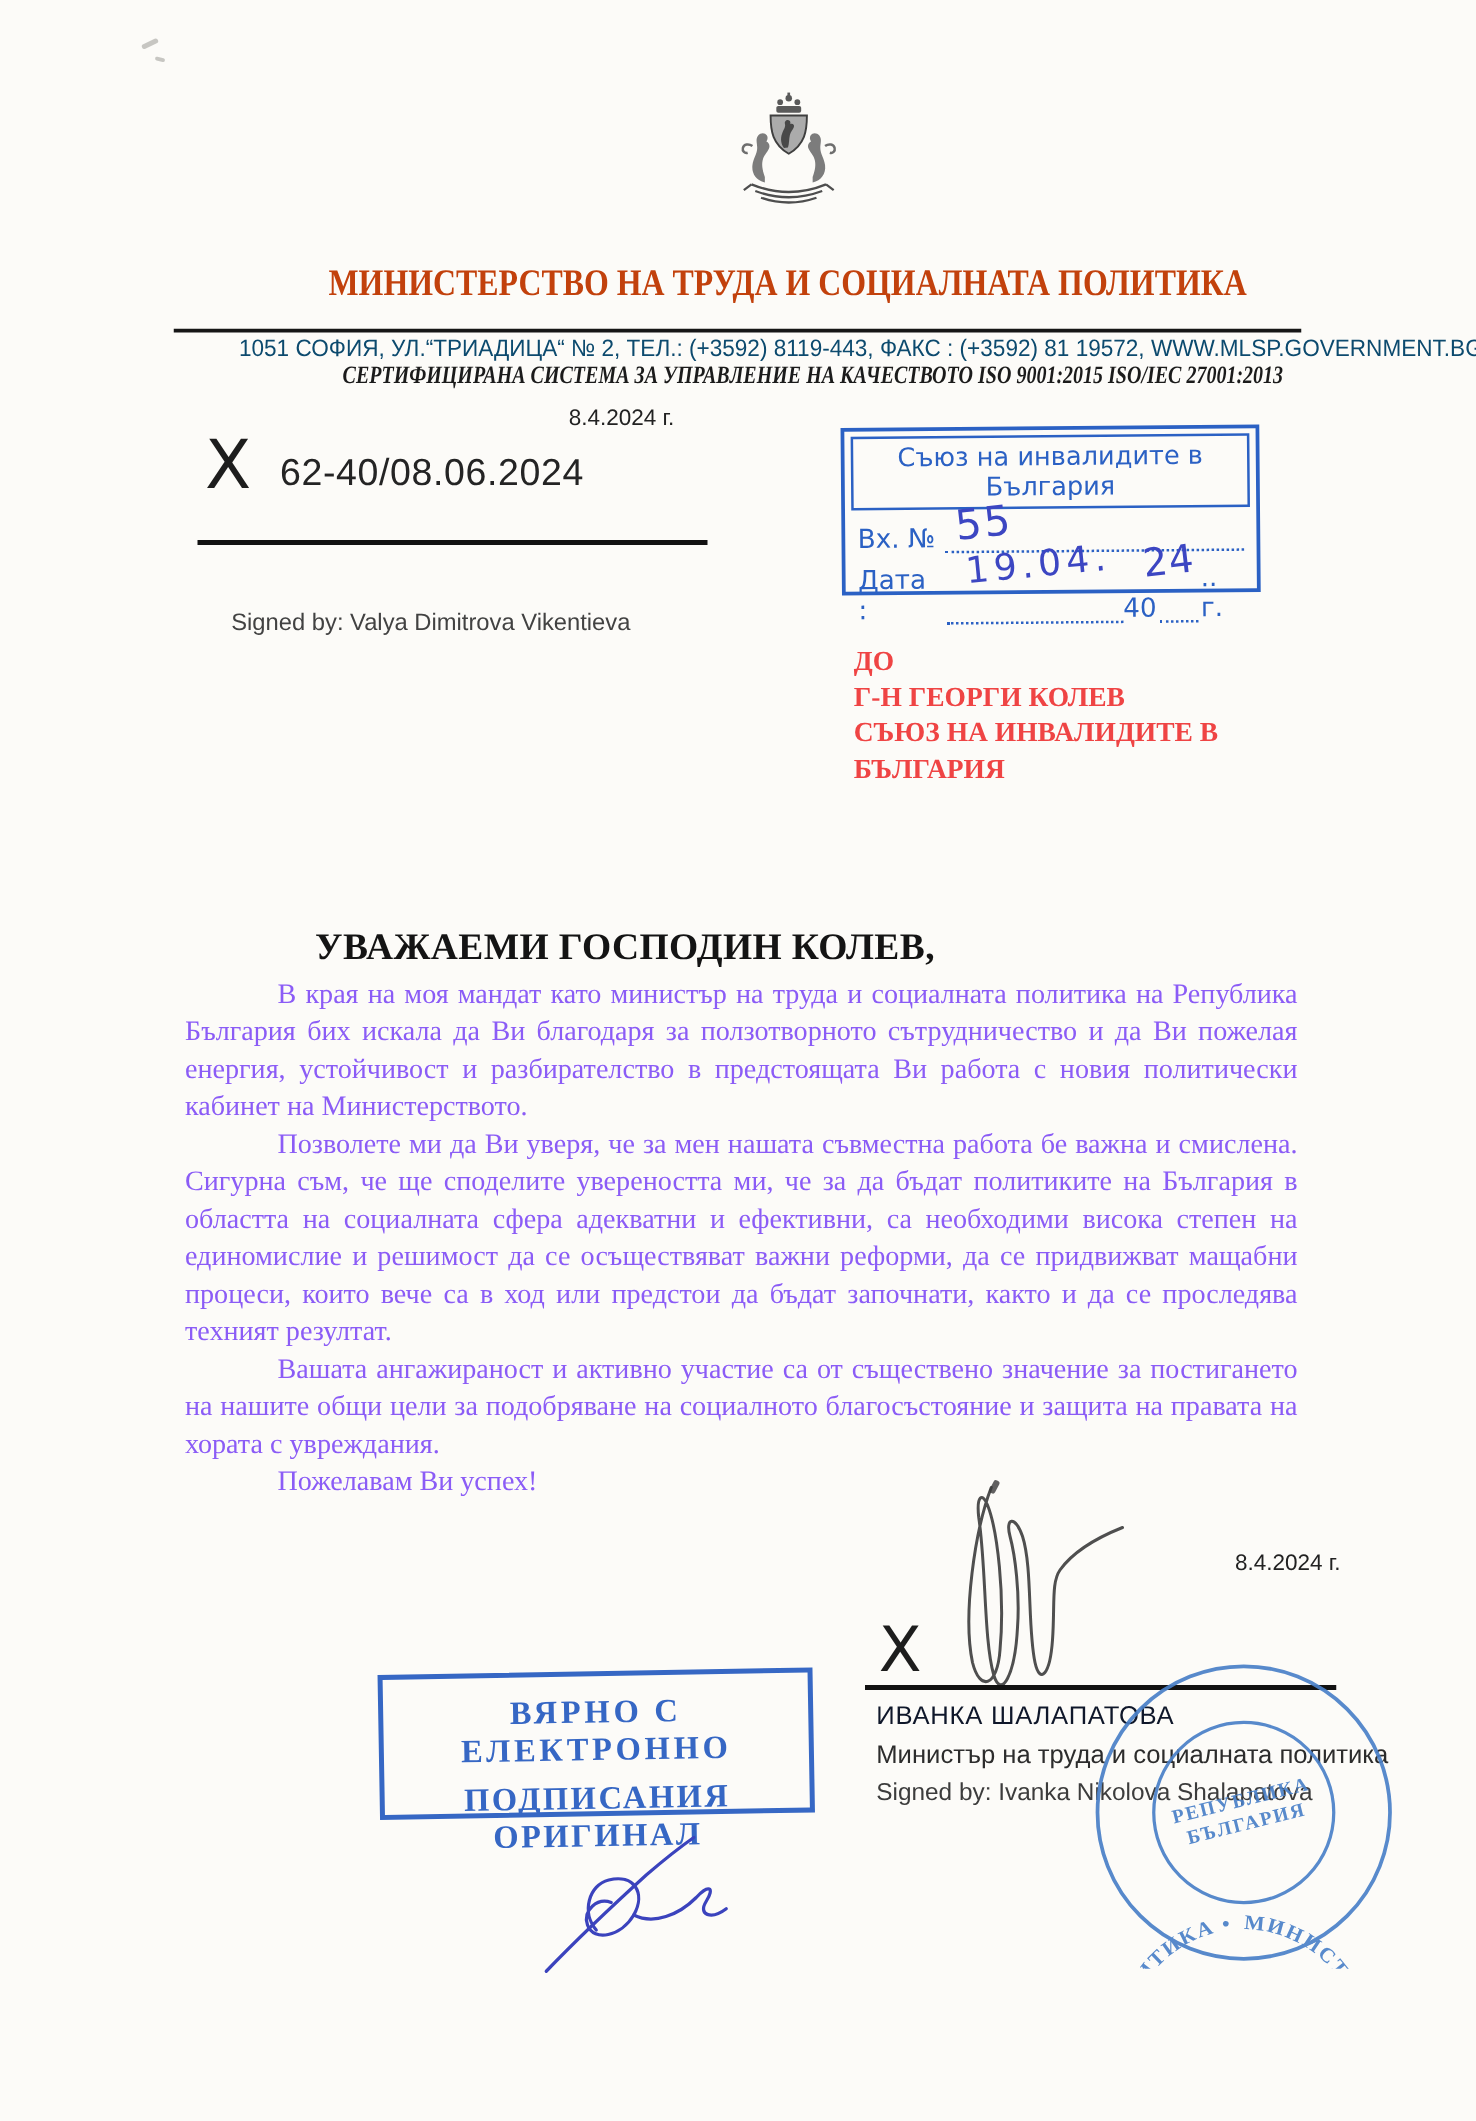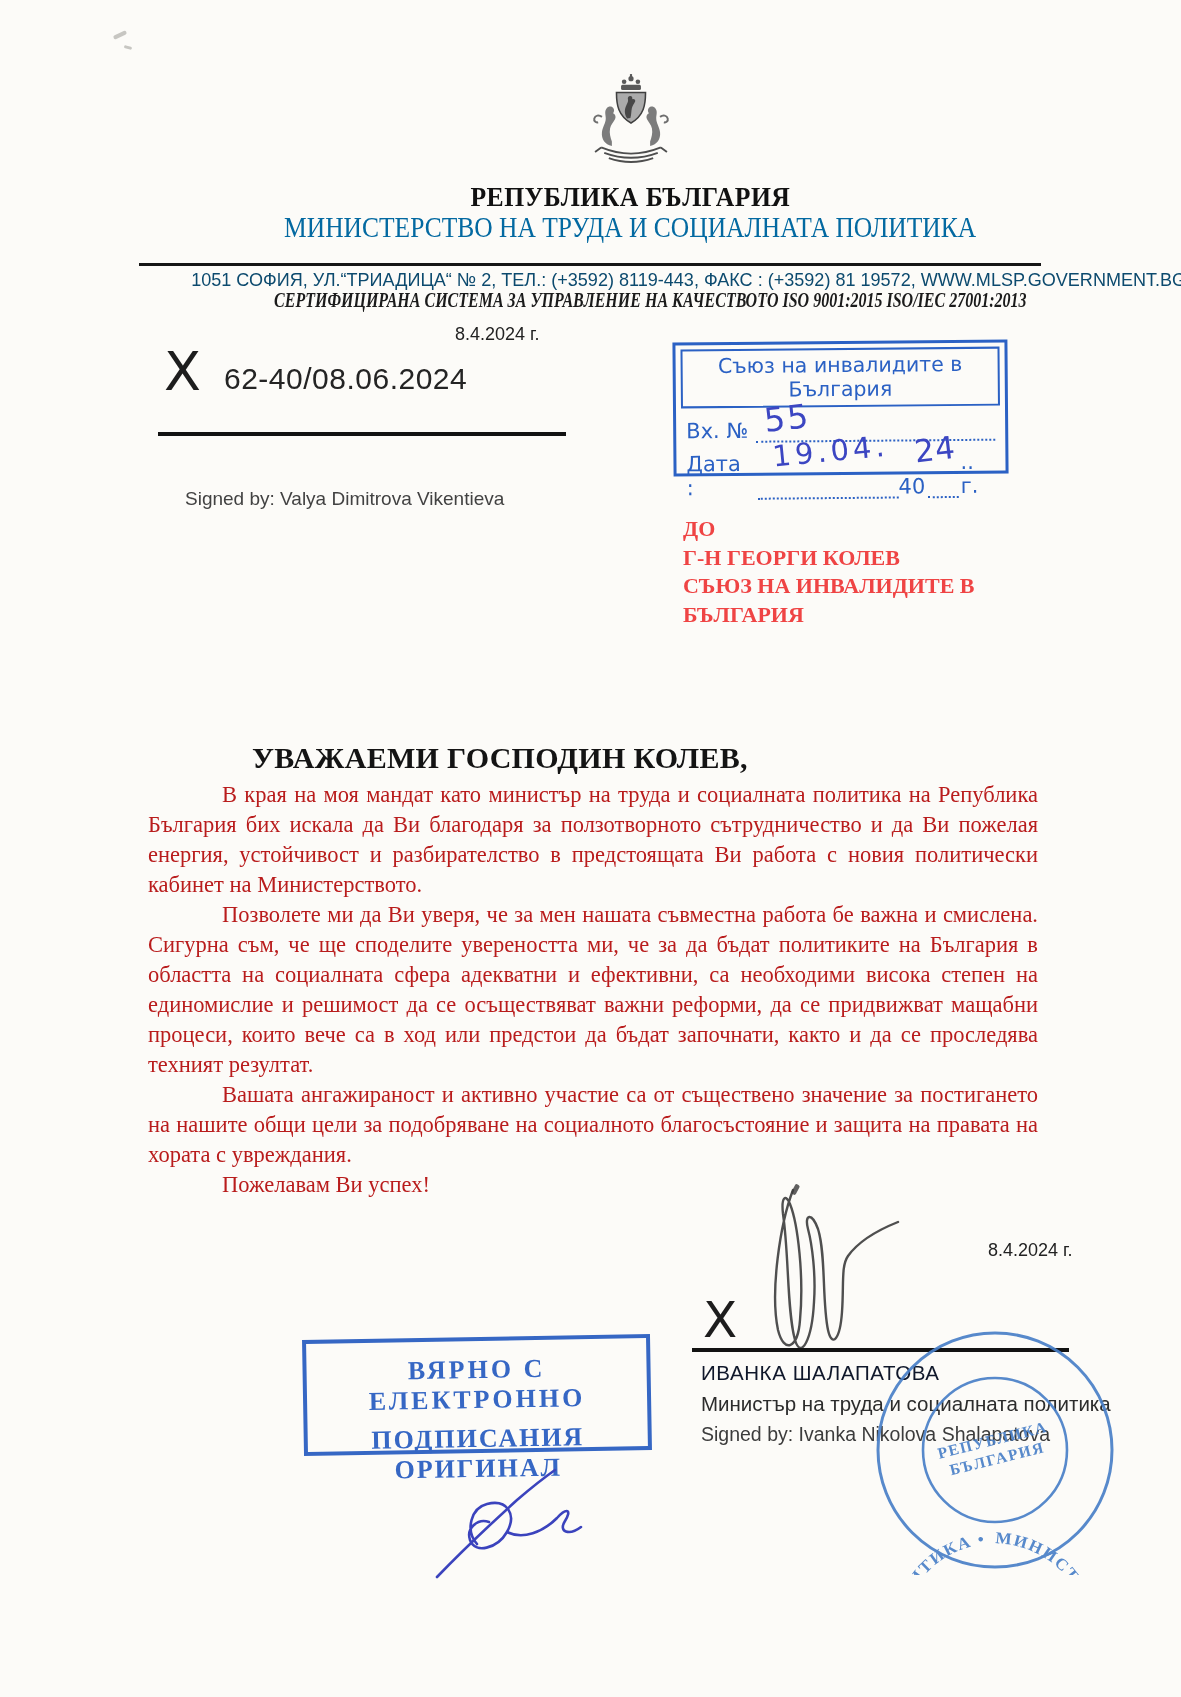--- a/index.html
+++ b/index.html
@@ -4,21 +4,21 @@
 <style>
   html,body{margin:0;padding:0;background:#e9e9e7;}
   .page{position:relative;width:1181px;height:1697px;margin:0 auto;background:#fcfbf8;overflow:hidden;
         font-family:"Liberation Serif",serif;color:#181818;}
   .abs{position:absolute;}
   .ctr{text-align:center;}
   .sx{display:inline-block;transform-origin:50% 50%;}
 
   
   .hdr-republic{left:180px;top:182px;width:900px;font-weight:bold;font-size:27px;letter-spacing:.5px;color:#111;}
-  .hdr-ministry{left:180px;top:210px;width:900px;font-weight:normal;font-size:30px;color:#0369a1;white-space:nowrap;}
+  .hdr-ministry{left:180px;top:210px;width:900px;font-weight:bold;font-size:30px;color:#c2410c;white-space:nowrap;}
   .hdr-cert{left:180px;top:244px;width:900px;font-style:italic;font-weight:bold;font-size:20px;color:#1b1b1b;white-space:nowrap;margin-top:45px;}
   .hdr-rule{left:139px;top:263px;width:902px;height:3px;background:#161616;}
   .hdr-addr{left:165px;top:269px;width:900px;font-family:"Liberation Sans",sans-serif;font-size:19px;color:#0c4a6e;white-space:nowrap;}
 
   
   .date1{left:455px;top:324px;font-family:"Liberation Sans",sans-serif;font-size:18px;color:#222;}
   .xmark1{left:164px;top:340px;font-family:"DejaVu Sans",sans-serif;font-size:54px;color:#1d1d1d;}
   .refnum{left:224px;top:362px;font-family:"Liberation Sans",sans-serif;font-size:30px;letter-spacing:.5px;color:#242424;}
   .refline{left:158px;top:432px;width:408px;height:3.5px;background:#121212;}
   .signed1{left:185px;top:488px;font-family:"Liberation Sans",sans-serif;font-size:19px;color:#424242;}
@@ -39,21 +39,21 @@
   .hand{position:absolute;font-family:"DejaVu Sans",sans-serif;color:var(--ink-blue);line-height:1;}
   .hw-55{left:78px;top:-17px;font-size:33px;transform:rotate(-6deg);letter-spacing:2px;}
   .hw-date{left:86px;top:-14px;font-size:29px;transform:rotate(-5deg);letter-spacing:4px;}
   .hw-24{right:40px;top:-16px;font-size:31px;transform:rotate(-6deg);letter-spacing:1px;}
 
   
   .recipient{left:683px;top:515px;width:330px;font-weight:bold;font-size:22px;line-height:28.5px;color:#ef4444;}
 
   
   .salutation{left:252px;top:741px;font-weight:bold;font-size:30px;letter-spacing:.3px;color:#141414;}
-  .body-text{left:148px;top:780px;width:890px;font-size:22.5px;line-height:30px;color:#b91c1c;}
+  .body-text{left:148px;top:780px;width:890px;font-size:22.5px;line-height:30px;color:#8b5cf6;}
   .body-text p{margin:0;text-indent:74px;text-align:justify;}
   .body-text p.closing{text-align:left;}
 
   
   .date2{left:988px;top:1240px;font-family:"Liberation Sans",sans-serif;font-size:18px;color:#222;}
   .xmark2{left:703px;top:1291px;font-family:"DejaVu Sans",sans-serif;font-size:50px;color:#1d1d1d;}
   .sigline{left:692px;top:1348px;width:377px;height:3.5px;background:#121212;}
   .sig-name{left:701px;top:1361px;font-family:"Liberation Sans",sans-serif;font-size:20.5px;letter-spacing:.6px;color:#0f172a;}
   .sig-title{left:701px;top:1392px;font-family:"Liberation Sans",sans-serif;font-size:20.5px;color:#2c2c2c;}
   .signed2{left:701px;top:1423px;font-family:"Liberation Sans",sans-serif;font-size:19.5px;color:#3c3c3c;}
@@ -93,21 +93,20 @@
     <path d="M110,95 c9,-2 14,-9 13,-18 c-0.8,-7 -5,-12 -5,-18 c0,-5 2,-9 -1,-13 c-2.4,-3.2 -7,-3.4 -9,-0.4 c-1.4,2 -1,4.6 0.4,6.6 c-3,1.4 -4,4.6 -2.6,7.6 c2,4.4 5.6,7.4 6.6,12.4 c1.2,6 -0.6,12 -2.4,17z" fill="#7c7c7c"></path>
     <path d="M123,57 c4,-3 9,-2 10,2 c0.8,3.4 -2,6 -5,5" fill="none" stroke="#6e6e6e" stroke-width="2.6"></path>
     <g fill="none" stroke="#4e4e4e" stroke-width="2.4">
       <path d="M46,97 q39,16 78,0"></path>
       <path d="M50,104 q35,13 70,0"></path>
       <path d="M56,111 q29,10 58,0"></path>
       <path d="M46,97 l-8,6 M124,97 l8,6"></path>
     </g>
   </svg>
 
-  <div class="abs ctr hdr-republic"><span class="sx" style="transform:scaleX(.95)">РЕПУБЛИКА БЪЛГАРИЯ</span></div>
   <div class="abs ctr hdr-ministry"><span class="sx" style="transform:scaleX(.85)">МИНИСТЕРСТВО НА ТРУДА И СОЦИАЛНАТА ПОЛИТИКА</span></div>
   <div class="abs ctr hdr-cert"><span class="sx" style="transform:scaleX(.8)">СЕРТИФИЦИРАНА СИСТЕМА ЗА УПРАВЛЕНИЕ НА КАЧЕСТВОТО  ISO 9001:2015   ISO/IEC 27001:2013</span></div>
   <div class="abs hdr-rule"></div>
   <div class="abs ctr hdr-addr"><span class="sx" style="transform:scaleX(.95)">1051 СОФИЯ, УЛ.“ТРИАДИЦА“ № 2, ТЕЛ.: (+3592) 8119-443, ФАКС : (+3592) 81 19572, WWW.MLSP.GOVERNMENT.BG</span></div>
 
   <div class="abs date1">8.4.2024 г.</div>
   <div class="abs xmark1">X</div>
   <div class="abs refnum">62-40/08.06.2024</div>
   <div class="abs refline"></div>
   <div class="abs signed1">Signed by: Valya Dimitrova Vikentieva</div>

